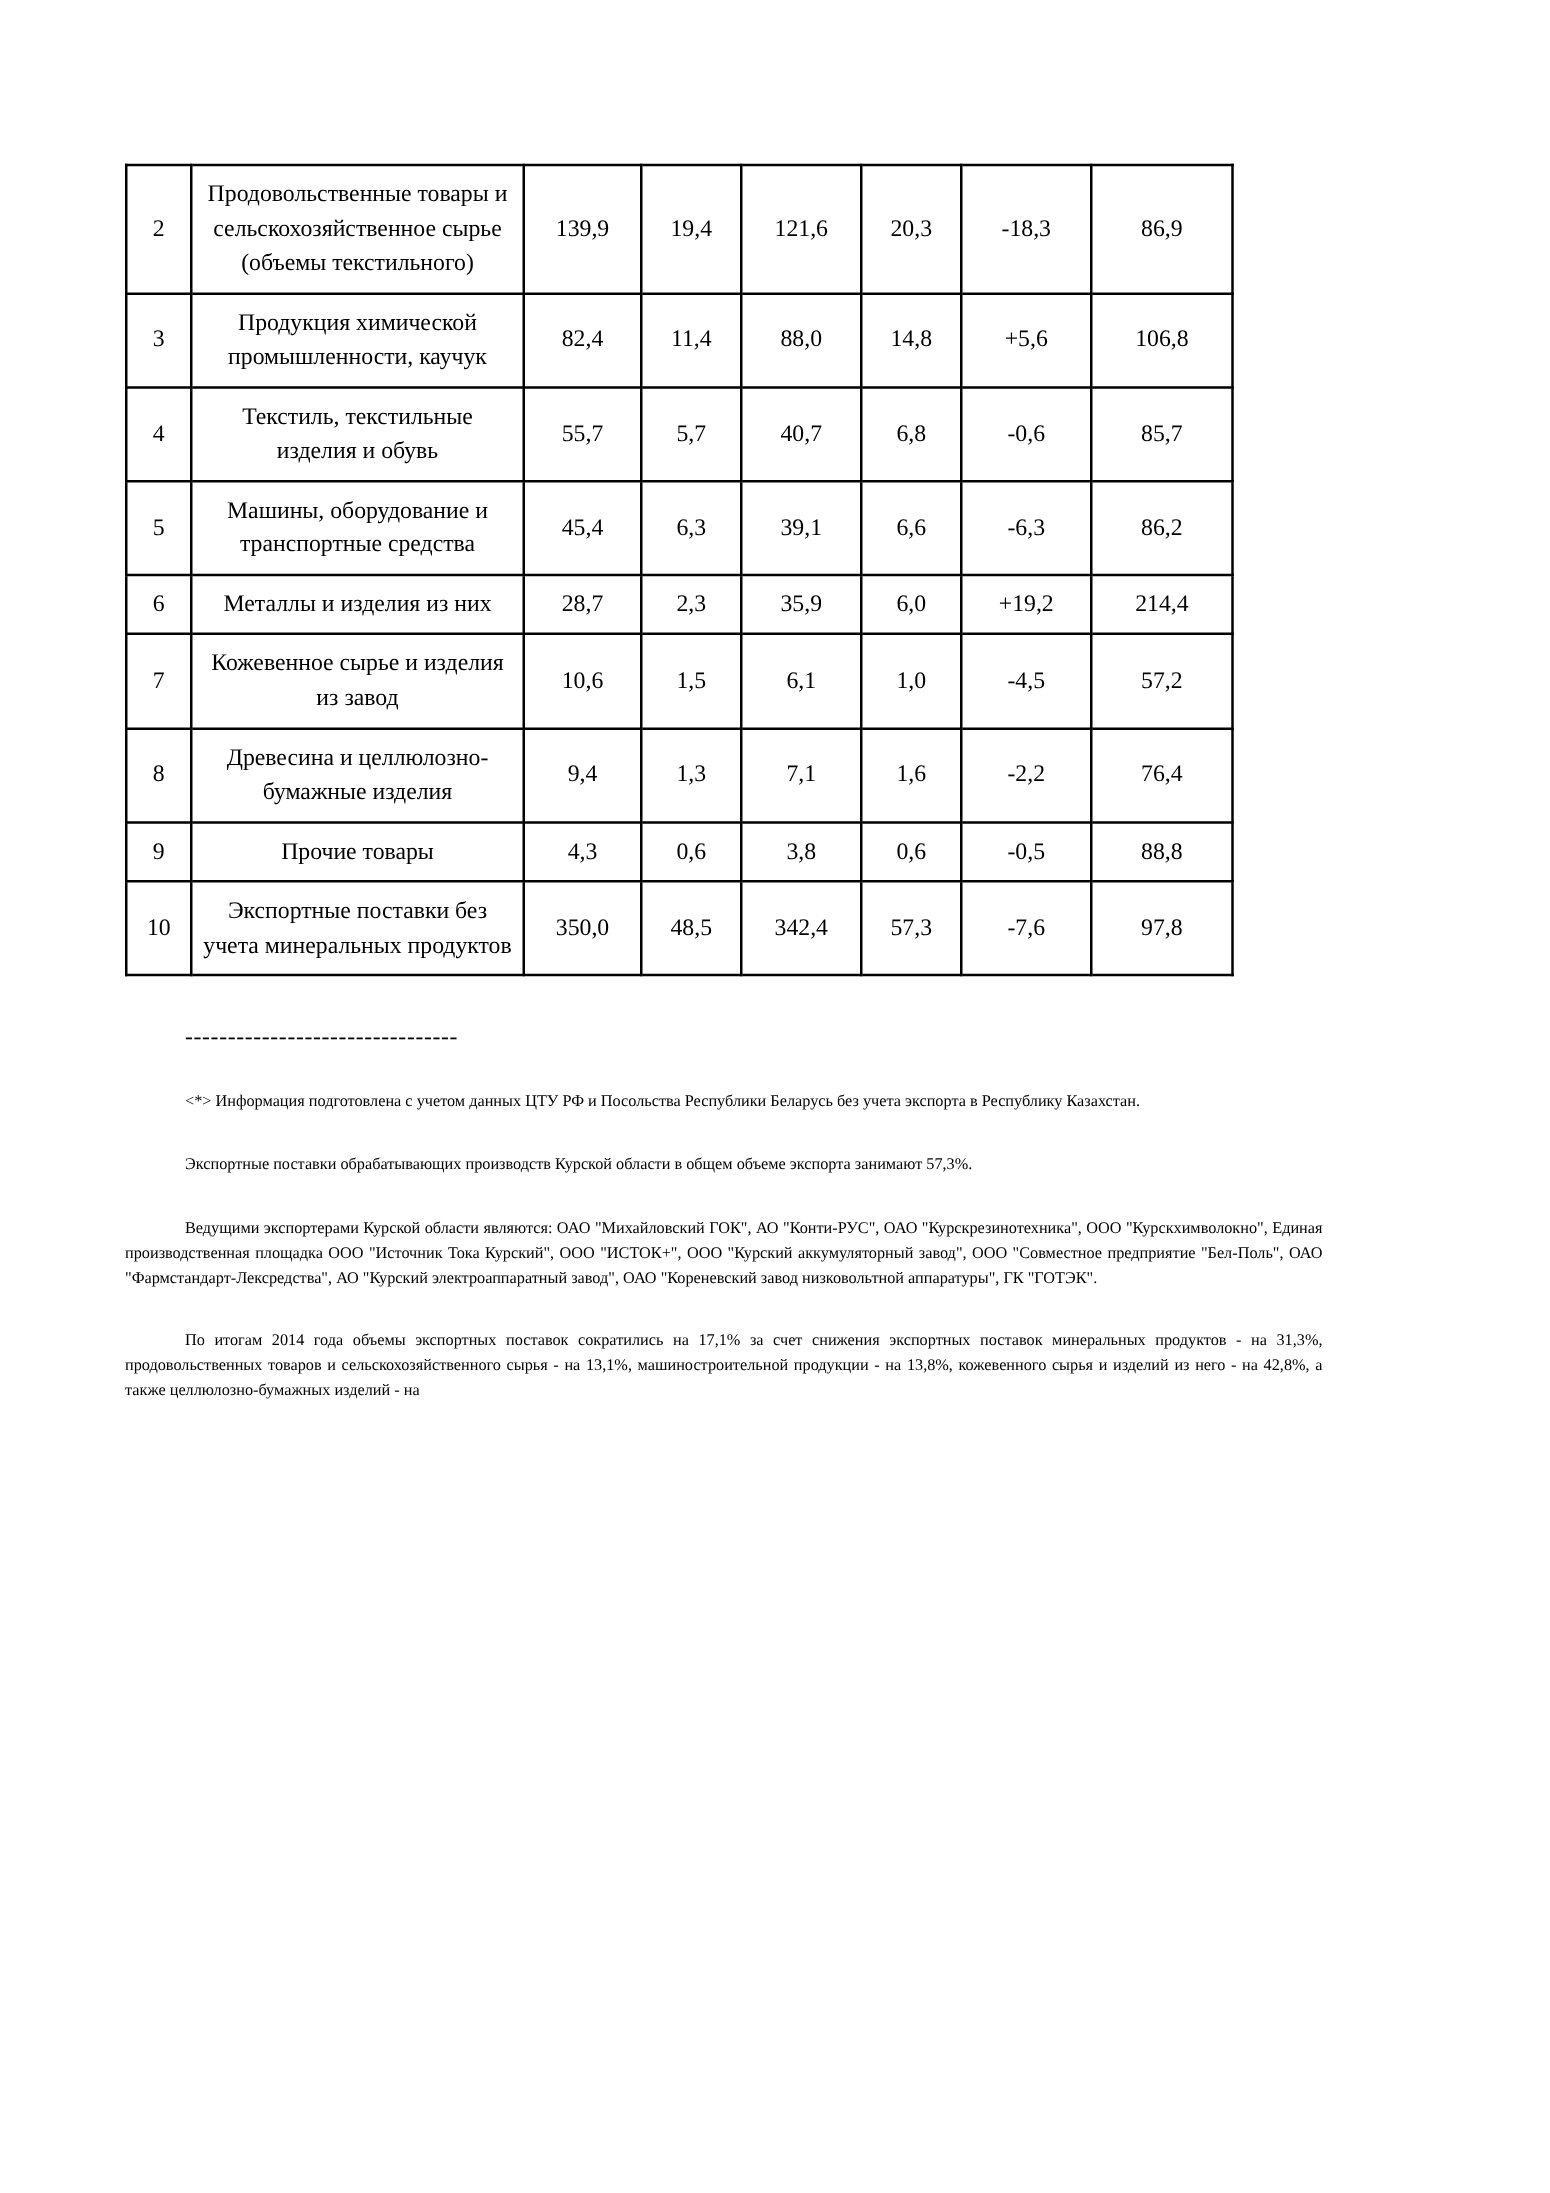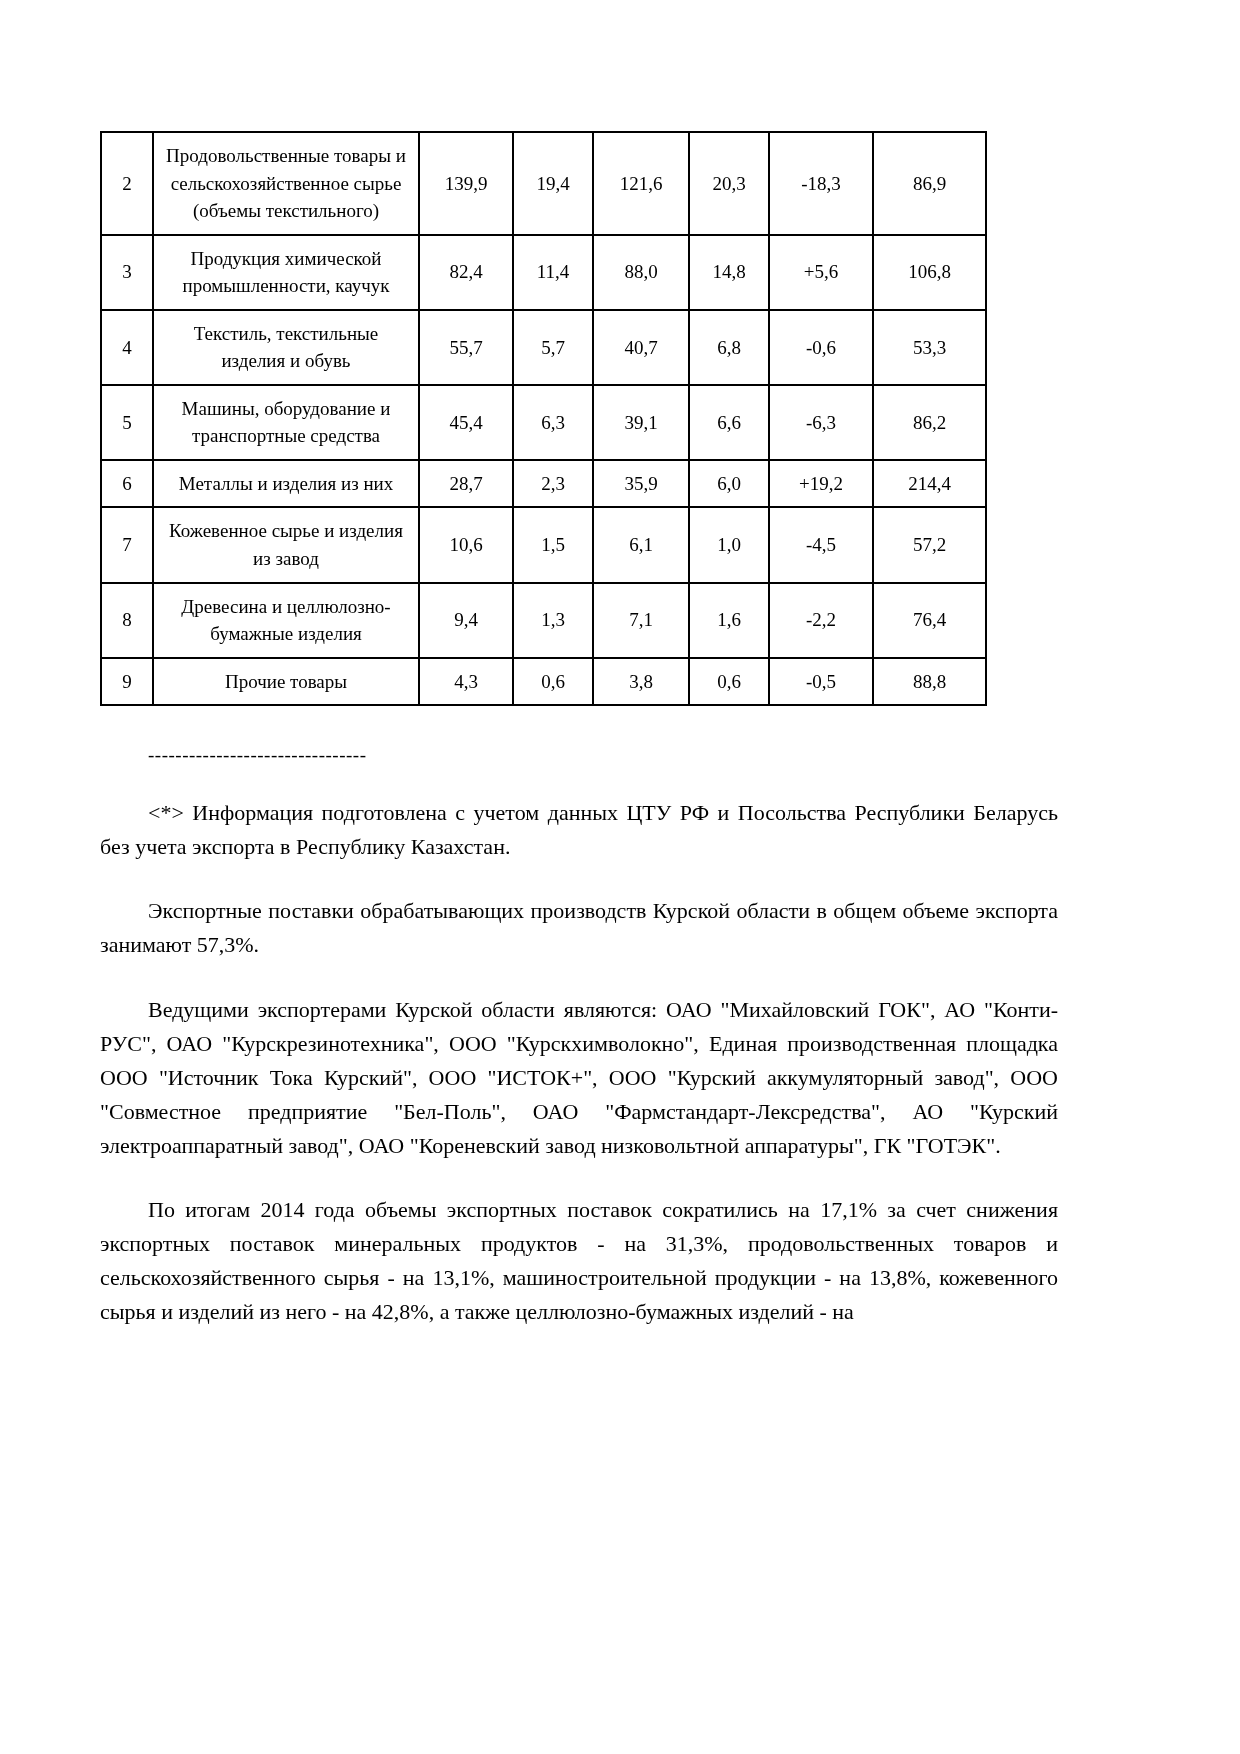--- a/index.html
+++ b/index.html
@@ -47,21 +47,21 @@
 
   .footnote-separator {
     margin: 38px 0 0 48px;
     font-size: 19px;
     letter-spacing: 0.5px;
     white-space: pre;
   }
   .para {
     margin: 30px 16px 0 0;
     width: 958px;
-    font-size: 22px;
+    font-size: 13px;
     line-height: 1.55;
     text-align: justify;
     text-indent: 48px;
   }
 </style>
 </head>
 <body>
 
 <div class="page">
 
@@ -98,21 +98,21 @@
         <td>106,8</td>
       </tr>
       <tr>
         <td class="num">4</td>
         <td>Текстиль, текстильные изделия и обувь</td>
         <td>55,7</td>
         <td>5,7</td>
         <td>40,7</td>
         <td>6,8</td>
         <td>-0,6</td>
-        <td>53,3</td>
+        <td>85,7</td>
       </tr>
       <tr>
         <td class="num">5</td>
         <td>Машины, оборудование и транспортные средства</td>
         <td>45,4</td>
         <td>6,3</td>
         <td>39,1</td>
         <td>6,6</td>
         <td>-6,3</td>
         <td>86,2</td>
@@ -150,20 +150,30 @@
       <tr>
         <td class="num">9</td>
         <td>Прочие товары</td>
         <td>4,3</td>
         <td>0,6</td>
         <td>3,8</td>
         <td>0,6</td>
         <td>-0,5</td>
         <td>88,8</td>
       </tr>
+      <tr>
+        <td class="num">10</td>
+        <td>Экспортные поставки без учета минеральных продуктов</td>
+        <td>350,0</td>
+        <td>48,5</td>
+        <td>342,4</td>
+        <td>57,3</td>
+        <td>-7,6</td>
+        <td>97,8</td>
+      </tr>
     </tbody>
   </table>
 
   <div class="footnote-separator">--------------------------------</div>
 
   <p class="para">&lt;*&gt; Информация подготовлена с учетом данных ЦТУ РФ и Посольства Республики Беларусь без учета экспорта в Республику Казахстан.</p>
 
   <p class="para">Экспортные поставки обрабатывающих производств Курской области в общем объеме экспорта занимают 57,3%.</p>
 
   <p class="para">Ведущими экспортерами Курской области являются: ОАО "Михайловский ГОК", АО "Конти-РУС", ОАО "Курскрезинотехника", ООО "Курскхимволокно", Единая производственная площадка ООО "Источник Тока Курский", ООО "ИСТОК+", ООО "Курский аккумуляторный завод", ООО "Совместное предприятие "Бел-Поль", ОАО "Фармстандарт-Лексредства", АО "Курский электроаппаратный завод", ОАО "Кореневский завод низковольтной аппаратуры", ГК "ГОТЭК".</p>

